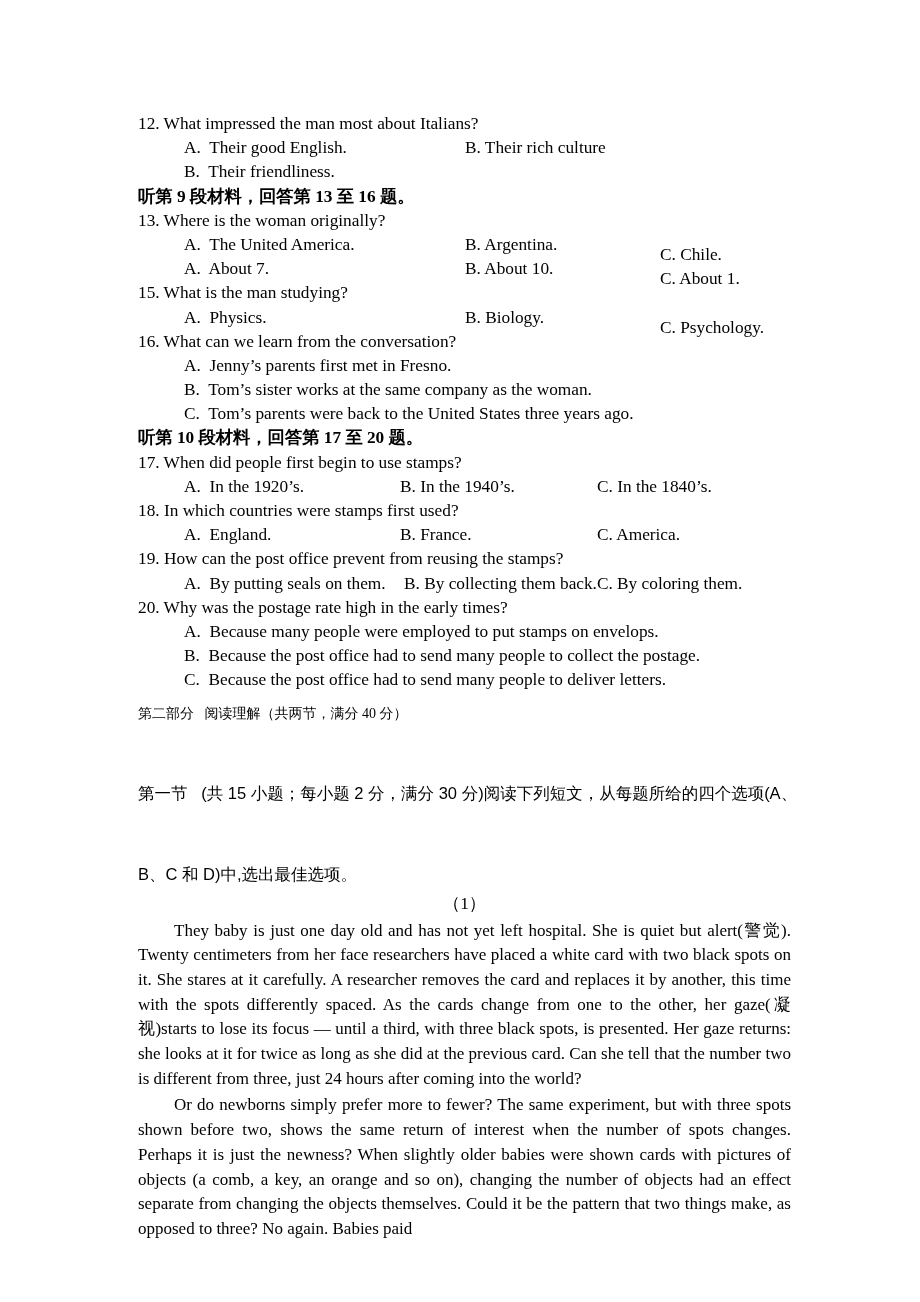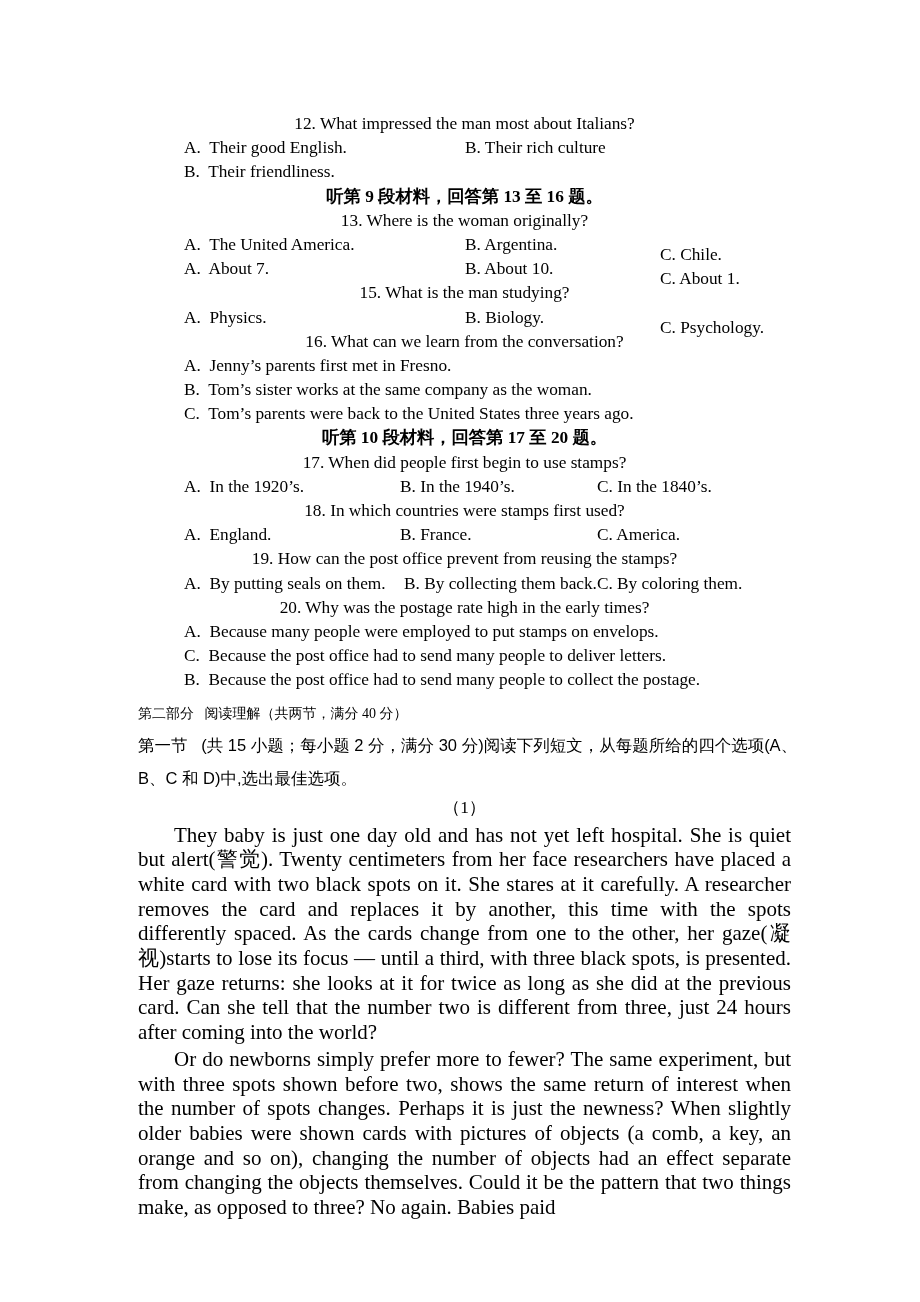--- a/index.html
+++ b/index.html
@@ -21,21 +21,20 @@
     left: 138px;
     top: 112px;
     width: 653px;
   }
   .line {
     position: relative;
     height: 24.2px;
     line-height: 24.2px;
     font-size: 17.3px;
     white-space: pre;
-    text-align: center;
   }
   .opt {
     position: absolute;
     top: 0;
     white-space: pre;
   }
   .oA  { left: 30px; margin-left: 16px; }
   .oB1 { left: 327px; }  
   .oC1 { left: 522px; margin-top: 10px; }  
   .oB2 { left: 262px; }  
@@ -50,30 +49,31 @@
     line-height: 30px;
     font-size: 14px;
     white-space: pre;
     margin-top: 6px;
   }
   .section-note {
     font-family: "Liberation Sans", "DejaVu Sans", sans-serif;
     font-size: 16.5px;
     line-height: 33px;
     white-space: pre;
+    margin-top: 48px;
   }
   .passage-no {
     text-align: center;
     font-size: 17.3px;
     height: 26px;
     line-height: 26px;
   }
   .para {
     margin: 0;
-    font-size: 21px;
+    font-size: 17px;
     line-height: 24.7px;
     text-align: justify;
     text-indent: 36px;
     margin-top: 2px;
   }
 </style>
 </head>
 <body>
 
 <div class="page">
@@ -141,24 +141,24 @@
     <div class="line">
       <span class="opt oA">A.  By putting seals on them.</span>
       <span class="opt oBC">B. By collecting them back.C. By coloring them.</span>
     </div>
 
     <div class="line">20. Why was the postage rate high in the early times?</div>
     <div class="line">
       <span class="opt oA">A.  Because many people were employed to put stamps on envelops.</span>
     </div>
     <div class="line">
-      <span class="opt oA">C.  Because the post office had to send many people to deliver letters.</span>
+      <span class="opt oA">B.  Because the post office had to send many people to collect the postage.</span>
     </div>
     <div class="line">
-      <span class="opt oA">B.  Because the post office had to send many people to collect the postage.</span>
+      <span class="opt oA">C.  Because the post office had to send many people to deliver letters.</span>
     </div>
 
     <div class="part-header">第二部分   阅读理解（共两节，满分 40 分）</div>
 
     <div class="section-note">第一节   (共 15 小题；每小题 2 分，满分 30 分)阅读下列短文，从每题所给的四个选项(A、</div>
     <div class="section-note">B、C 和 D)中,选出最佳选项。</div>
 
     <div class="passage-no">（1）</div>
 
     <p class="para">They baby is just one day old and has not yet left hospital. She is quiet but alert(警觉). Twenty centimeters from her face researchers have placed a white card with two black spots on it. She stares at it carefully. A researcher removes the card and replaces it by another, this time with the spots differently spaced. As the cards change from one to the other, her gaze(凝视)starts to lose its focus — until a third, with three black spots, is presented. Her gaze returns: she looks at it for twice as long as she did at the previous card. Can she tell that the number two is different from three, just 24 hours after coming into the world?</p>

